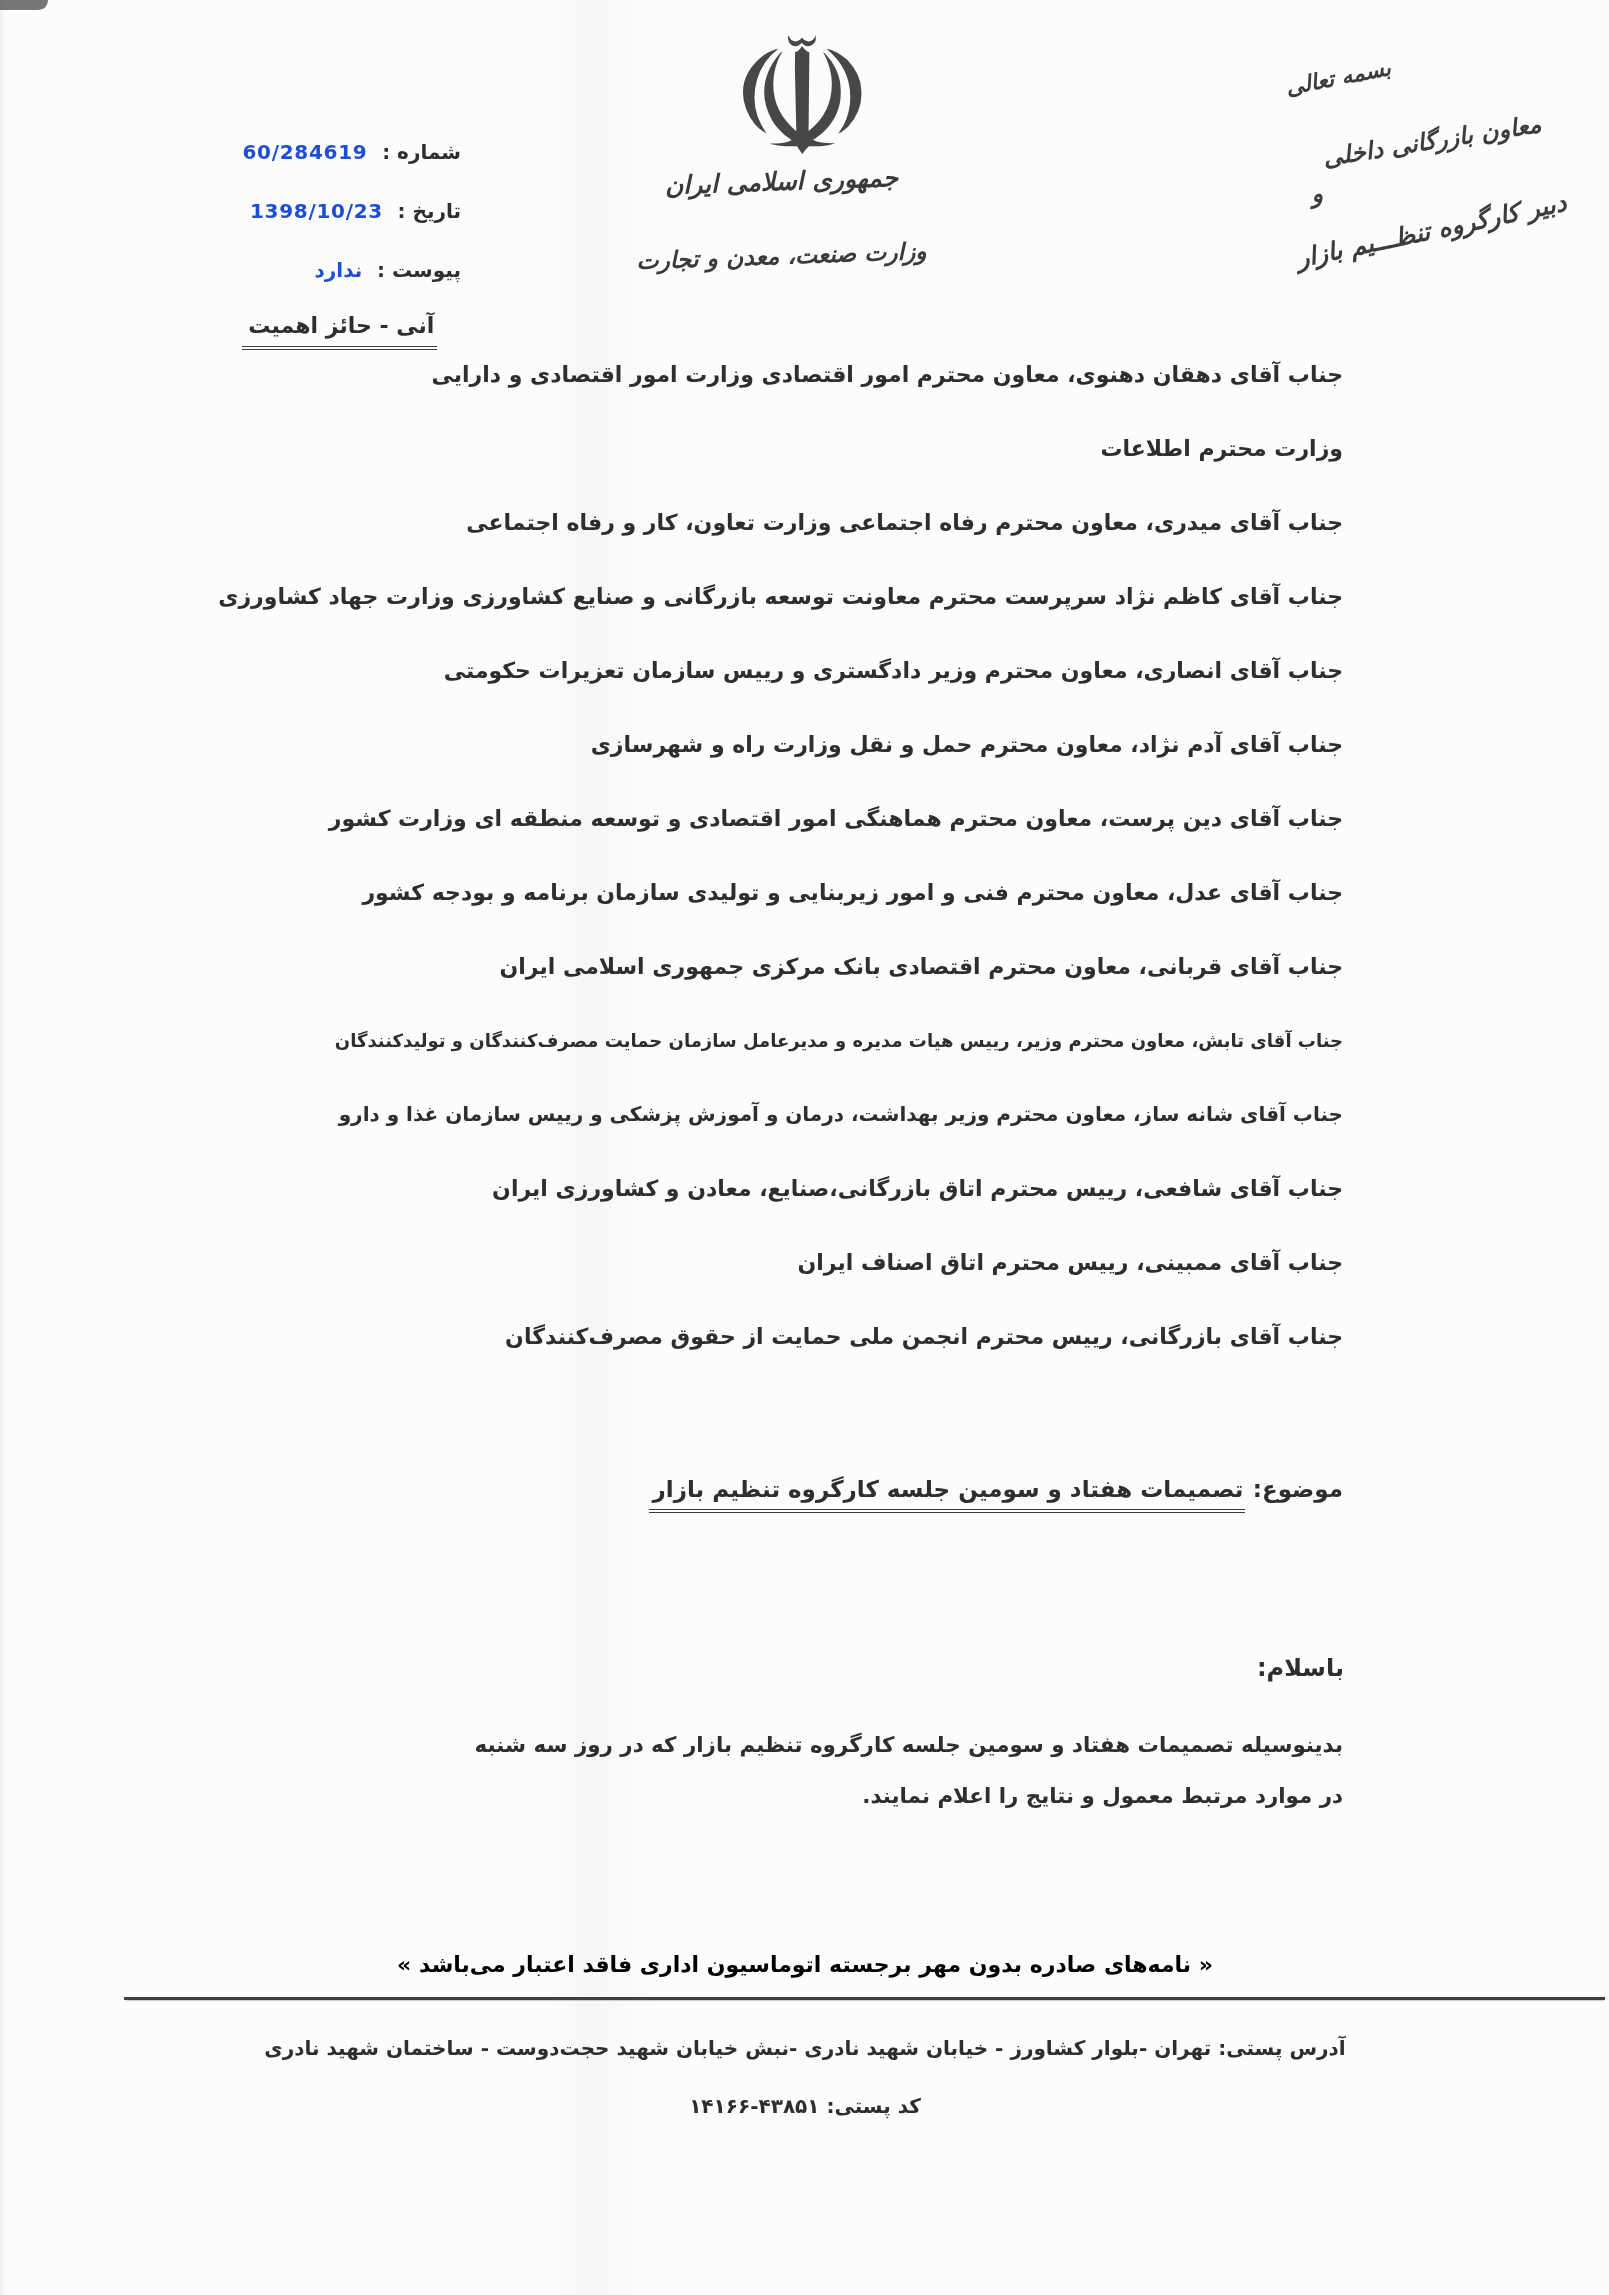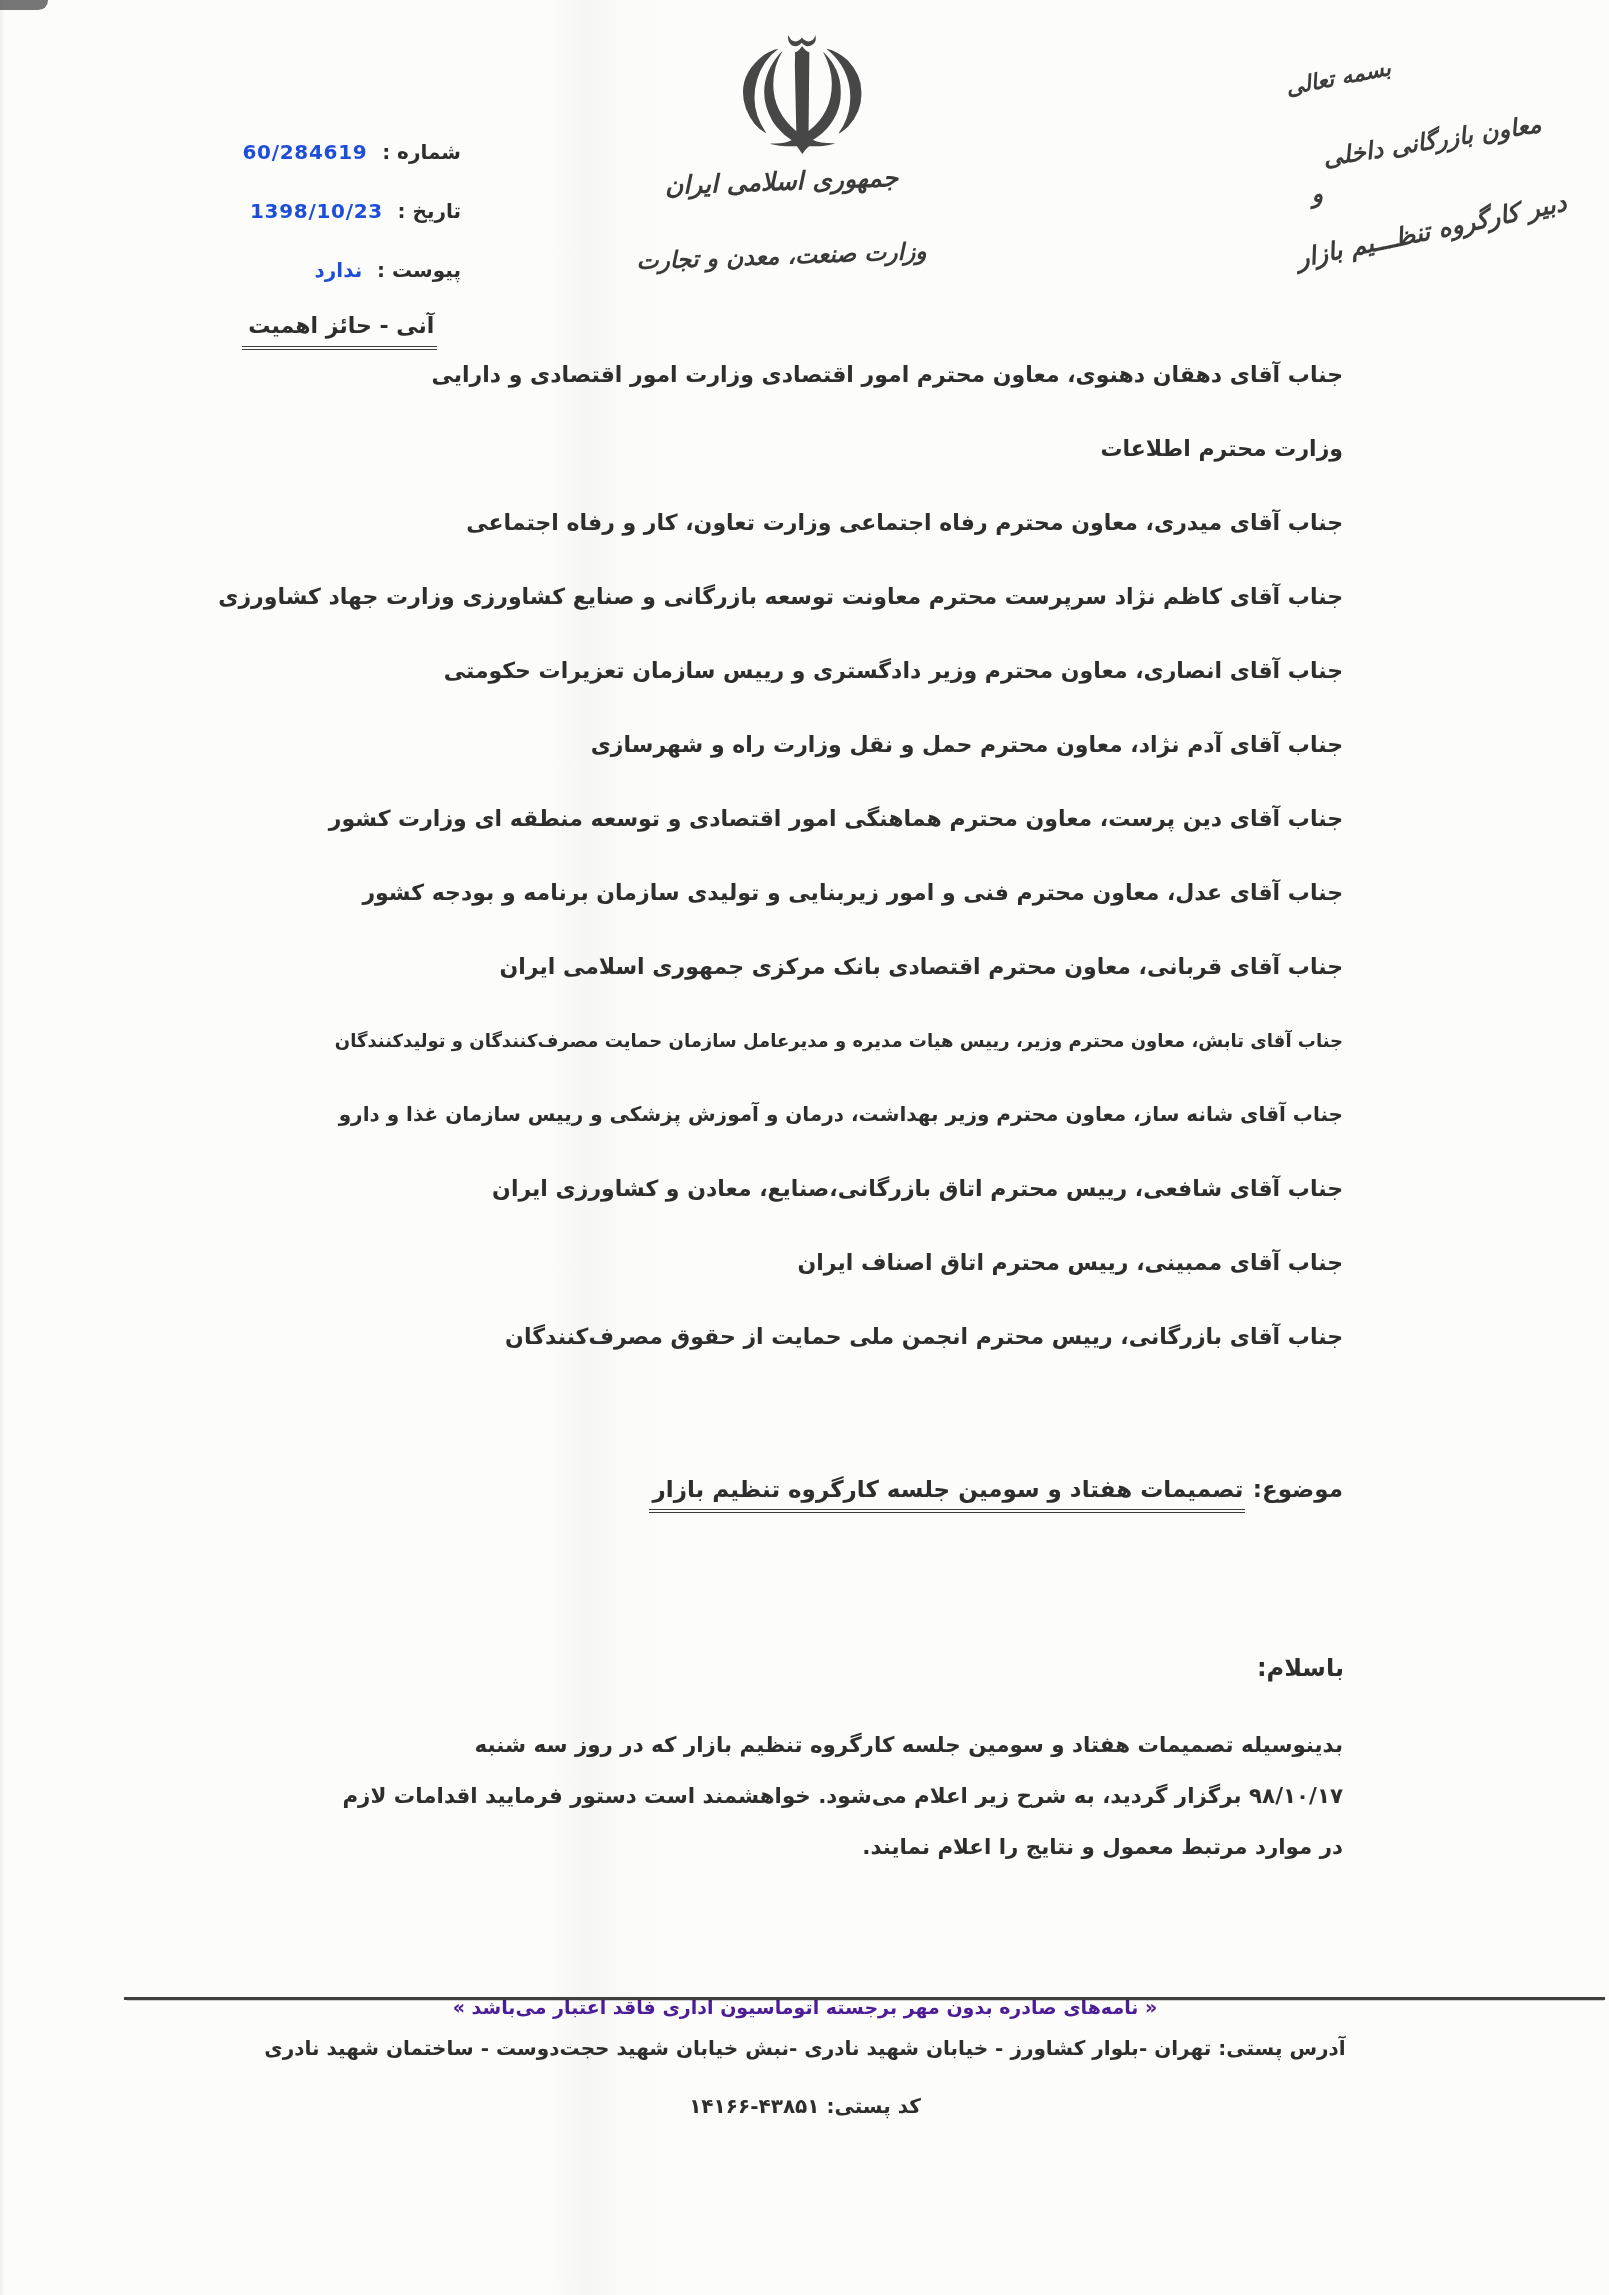--- a/index.html
+++ b/index.html
@@ -49,21 +49,21 @@
   .recipients li:nth-of-type(11){font-size:20px;}
 
   
   .subject{position:absolute;top:1476px;right:267px;font-size:23px;white-space:nowrap;}
   .subject .subject-text{border-bottom:4px double #3b3b3b;padding:0 1.3px 6.7px 4px;}
   .salutation{position:absolute;top:1654px;right:266px;font-size:24px;}
   .body-block{position:absolute;top:1719px;right:267px;left:254px;}
   .body-line{font-size:21.4px;line-height:51px;text-align:right;}
 
   
-  .disclaimer{position:absolute;top:1952px;left:134px;right:134px;text-align:center;font-size:19px;color:#4c1d95;margin-top:44px;}
+  .disclaimer{position:absolute;top:1952px;left:134px;right:134px;text-align:center;font-size:22px;color:#000000;}
   .footer-rule{position:absolute;top:1997px;left:124px;right:5.3px;height:3.3px;background:#3f3f3f;box-shadow:0 1.3px 0.7px rgba(0,0,0,0.18);}
   .address{position:absolute;top:2036px;left:94px;right:94px;text-align:center;font-size:20px;}
   .postal{position:absolute;top:2094px;left:94px;right:94px;text-align:center;font-size:20px;}
   .num-ltr{direction:ltr;unicode-bidi:isolate;letter-spacing:1.3px;}
 </style>
 </head>
 <body>
 
 <div class="page">
 
@@ -112,21 +112,20 @@
 
   <div class="subject">
     <span>موضوع:</span>
     <span class="subject-text">تصمیمات هفتاد و سومین جلسه کارگروه تنظیم بازار</span>
   </div>
 
   <div class="salutation">باسلام:</div>
   <div class="body-block">
 
   <div class="body-line">بدینوسیله تصمیمات هفتاد و سومین جلسه کارگروه تنظیم بازار که در روز سه شنبه</div>
-      <div class="body-line">۹۸/۱۰/۱۷ برگزار گردید، به شرح زیر اعلام می‌شود. خواهشمند است دستور فرمایید اقدامات لازم</div>
       <div class="body-line">در موارد مرتبط معمول و نتایج را اعلام نمایند.</div>
     </div>
 
   <div class="disclaimer">« نامه‌های صادره بدون مهر برجسته اتوماسیون اداری فاقد اعتبار می‌باشد »</div>
   <div class="footer-rule"></div>
   <div class="address">
     <span>آدرس پستی:</span>
     <span>تهران -بلوار کشاورز - خیابان شهید نادری -نبش خیابان شهید حجت‌دوست - ساختمان شهید نادری</span>
   </div>
   <div class="postal">

